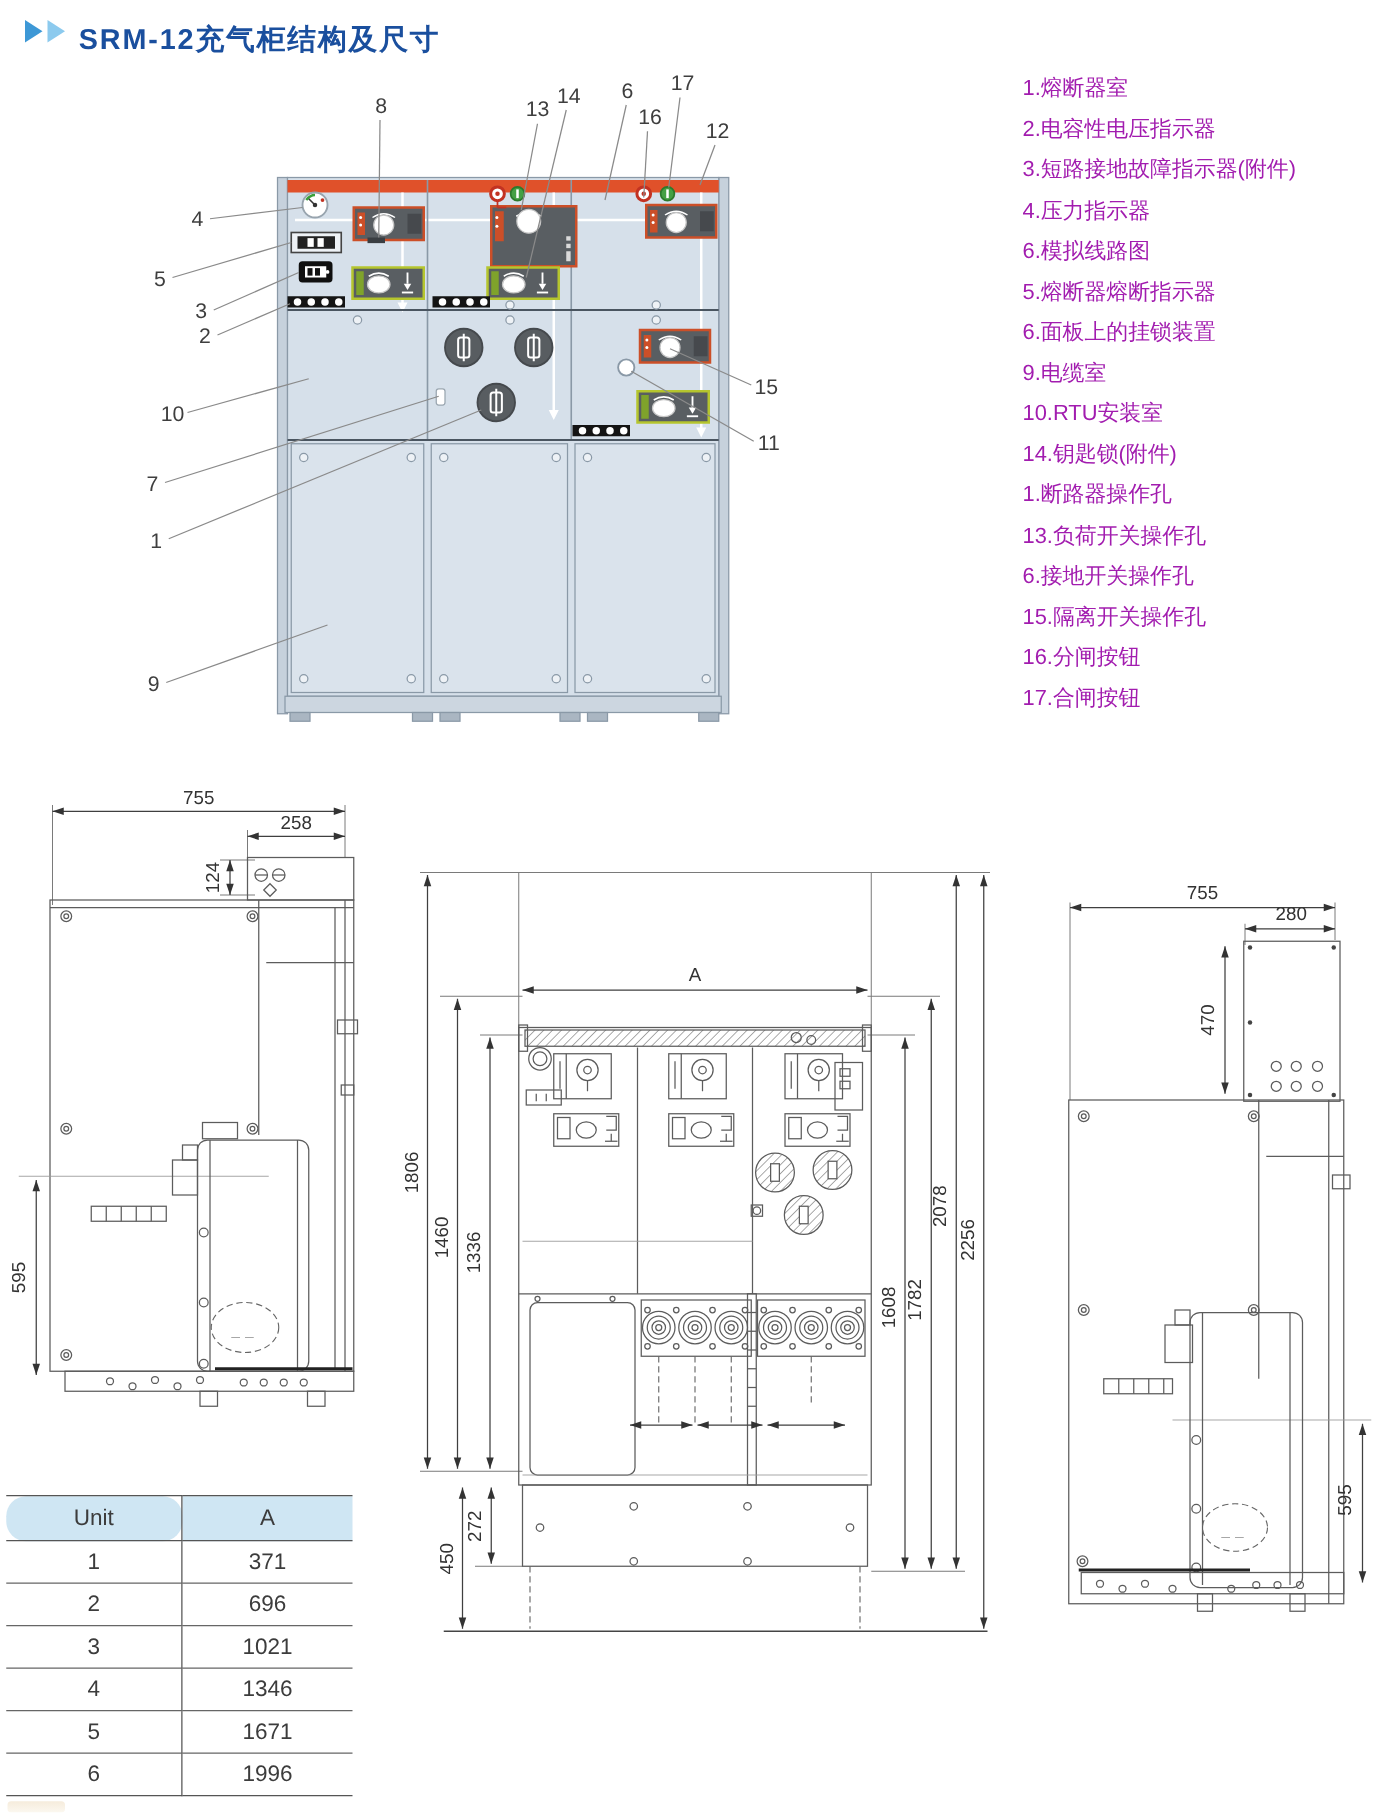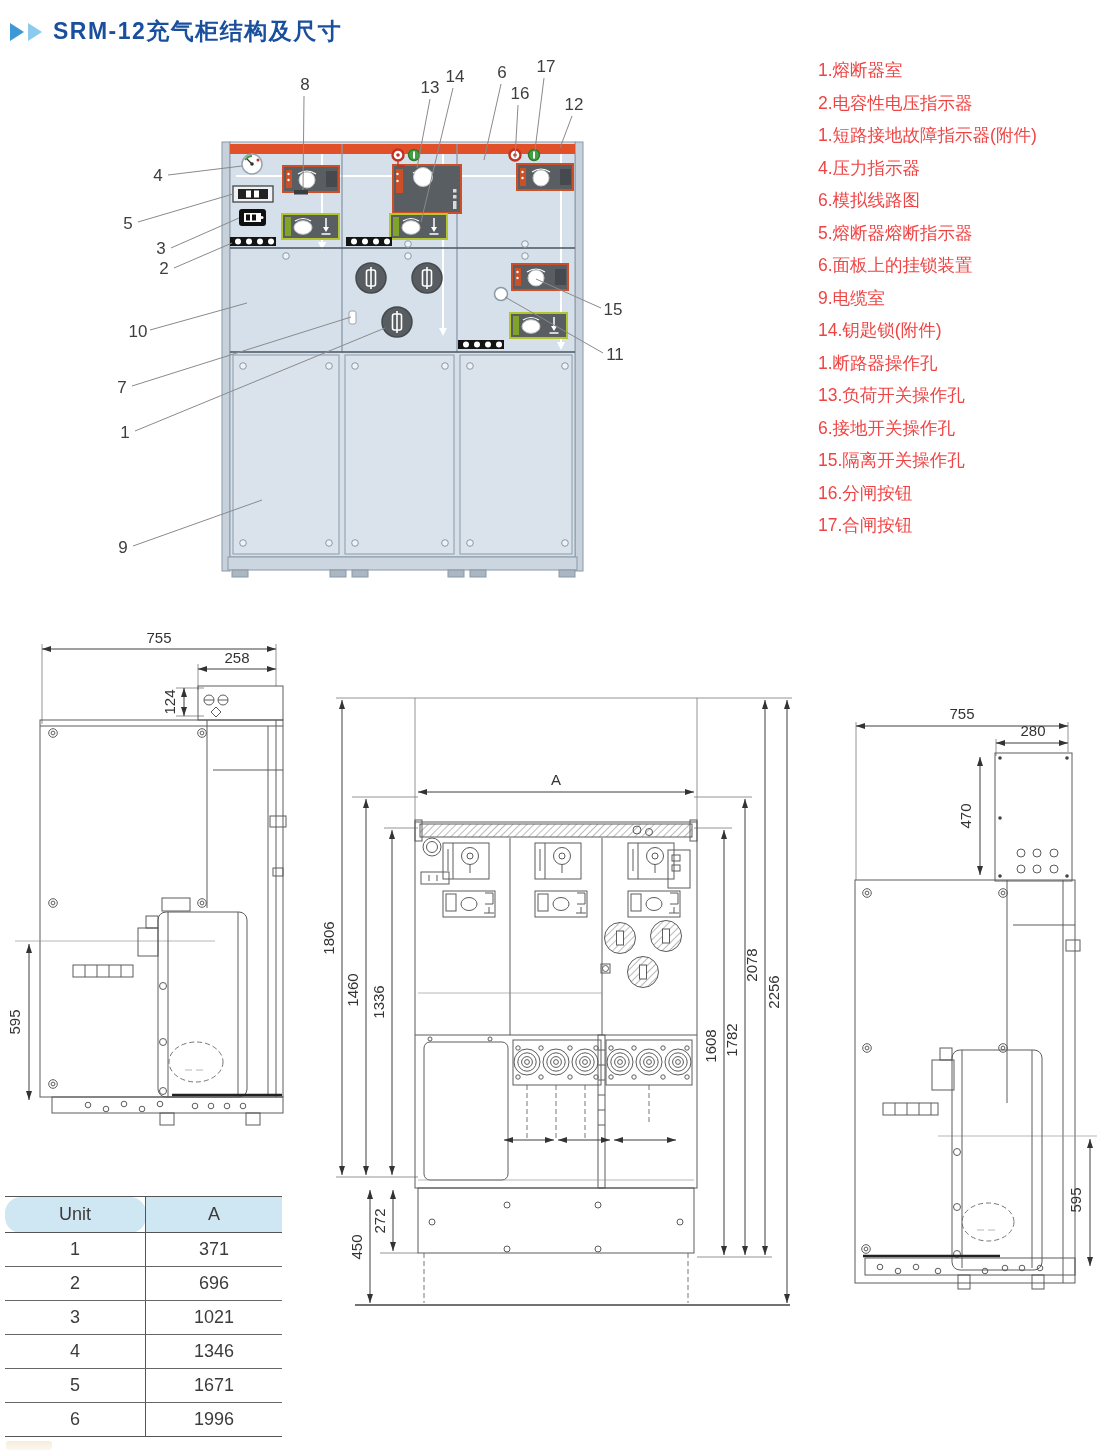--- a/index.html
+++ b/index.html
@@ -1,26 +1,26 @@
 <!DOCTYPE html>
 <html><head>
 <meta charset="utf-8">
 <style>
   html,body { margin:0; padding:0; }
   body { width:1100px; height:1450px; background:#ffffff; position:relative;
          font-family:"Liberation Sans","DejaVu Sans",sans-serif; overflow:hidden; }
 
-  .page-header { position:absolute; left:10px; top:16px; display:flex; align-items:center; }
+  .page-header { position:absolute; left:20px; top:16px; display:flex; }
   .tri { width:0; height:0; border-top:9px solid transparent; border-bottom:9px solid transparent; }
   .tri1 { border-left:14px solid #3d98d6; margin-right:4px; }
   .tri2 { border-left:14px solid #8ccaee; }
   .page-title { margin:0 0 0 11px; font-size:23px; font-weight:bold; color:#1a4f9e; letter-spacing:1.5px; }
 
   .legend { position:absolute; left:818px; top:54px; }
-  .legend-item { font-size:17.5px; color:#ef4444; height:32.5px; line-height:32.5px; white-space:nowrap; }
+  .legend-item { font-size:17.5px; color:#a21caf; height:32.5px; line-height:32.5px; white-space:nowrap; }
 
   svg.drawings { position:absolute; left:0; top:0; }
 
   
   .td  { fill:none; stroke:#5c5c5c; stroke-width:1; }
   .thin{ fill:none; stroke:#9a9a9a; stroke-width:.7; }
   .dim { fill:none; stroke:#3f3f3f; stroke-width:1; }
   .ext { fill:none; stroke:#7a7a7a; stroke-width:.8; }
   .dsh { fill:none; stroke:#666; stroke-width:.9; stroke-dasharray:5 3; }
   .ldr { fill:none; stroke:#8a8a8a; stroke-width:1; }
@@ -43,26 +43,27 @@
 
 <div class="page-header">
   <span class="tri tri1"></span>
   <span class="tri tri2"></span>
   <h1 class="page-title">SRM-12充气柜结构及尺寸</h1>
 </div>
 
 <div class="legend">
   <div class="legend-item">1.熔断器室</div>
   <div class="legend-item">2.电容性电压指示器</div>
-  <div class="legend-item">1.短路接地故障指示器(附件)</div>
+  <div class="legend-item">3.短路接地故障指示器(附件)</div>
   <div class="legend-item">4.压力指示器</div>
   <div class="legend-item">6.模拟线路图</div>
   <div class="legend-item">5.熔断器熔断指示器</div>
   <div class="legend-item">6.面板上的挂锁装置</div>
   <div class="legend-item">9.电缆室</div>
+  <div class="legend-item">10.RTU安装室</div>
   <div class="legend-item">14.钥匙锁(附件)</div>
   <div class="legend-item">1.断路器操作孔</div>
   <div class="legend-item">13.负荷开关操作孔</div>
   <div class="legend-item">6.接地开关操作孔</div>
   <div class="legend-item">15.隔离开关操作孔</div>
   <div class="legend-item">16.分闸按钮</div>
   <div class="legend-item">17.合闸按钮</div>
 </div>
 
 <svg class="drawings" width="1100" height="1450" viewBox="0 0 1100 1450">

